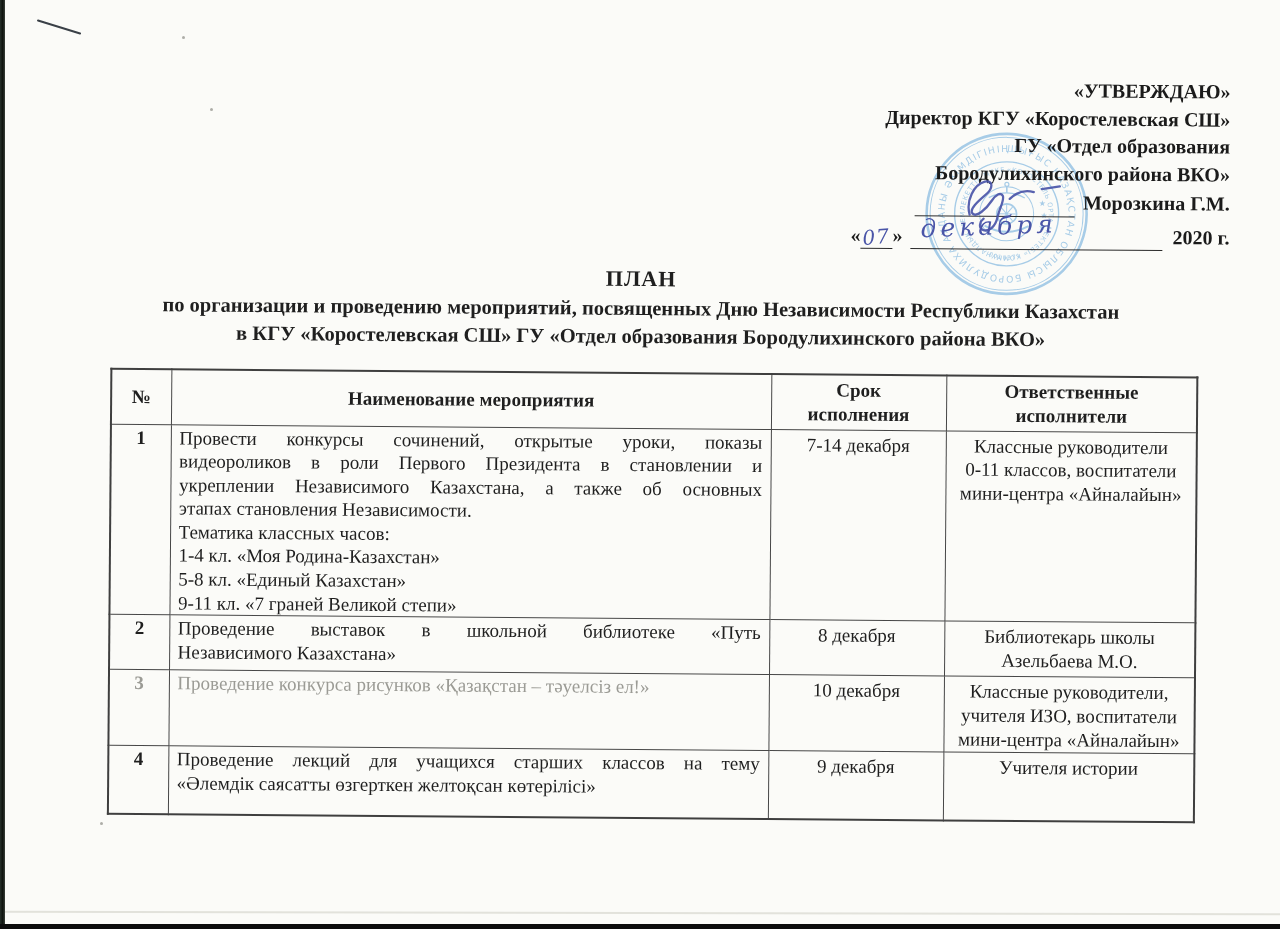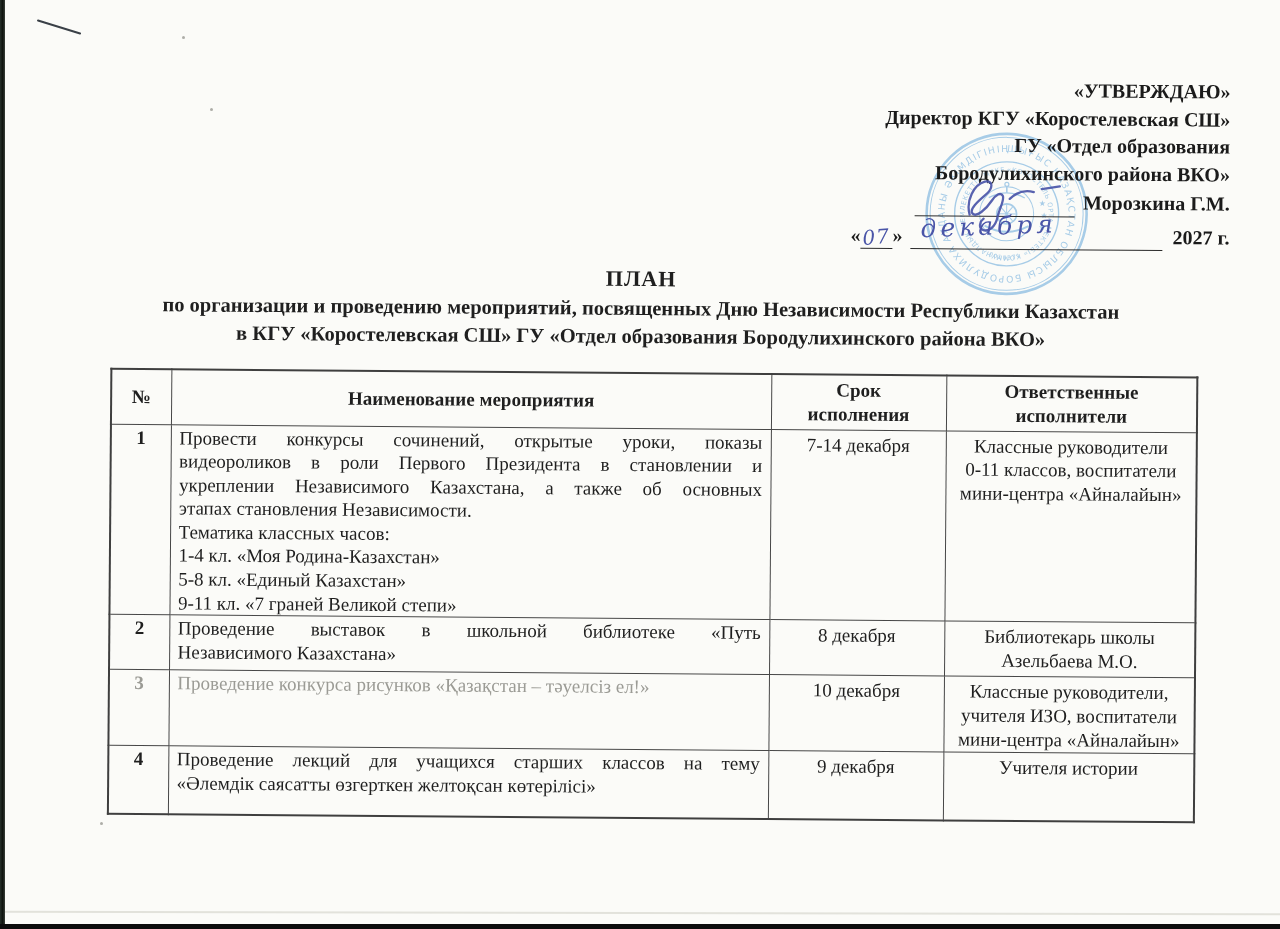--- a/index.html
+++ b/index.html
@@ -115,21 +115,21 @@
 
   <div class="approval">
     <div>«УТВЕРЖДАЮ»</div>
     <div>Директор КГУ «Коростелевская СШ»</div>
     <div>ГУ «Отдел образования</div>
     <div>Бородулихинского района ВКО»</div>
     <div class="sig-row">
       <span class="sig-line"></span><span>Морозкина Г.М.</span>
     </div>
     <div class="date-row">
-      <span>«</span><span class="day-line"><span class="hand hand-day">07</span></span><span>»</span><span class="month-line"><span class="hand hand-month">декабря</span></span><span>2027 г.</span>
+      <span>«</span><span class="day-line"><span class="hand hand-day">07</span></span><span>»</span><span class="month-line"><span class="hand hand-month">декабря</span></span><span>2020 г.</span>
     </div>
   </div>
 
   <div class="title-block">
     <div class="title-head">ПЛАН</div>
     <div class="title-sub">по организации и проведению мероприятий, посвященных Дню Независимости Республики Казахстан</div>
     <div class="title-sub">в КГУ «Коростелевская СШ» ГУ «Отдел образования Бородулихинского района ВКО»</div>
   </div>
 
   <table class="plan-table">

